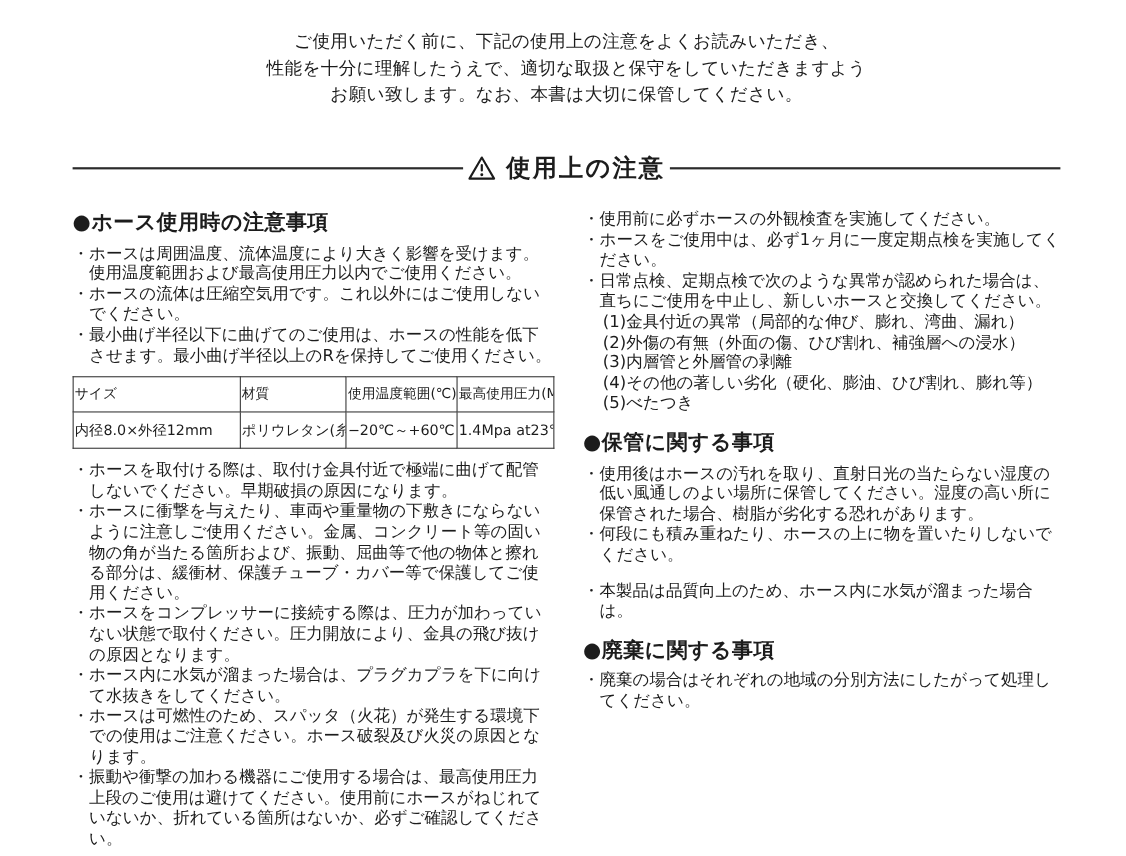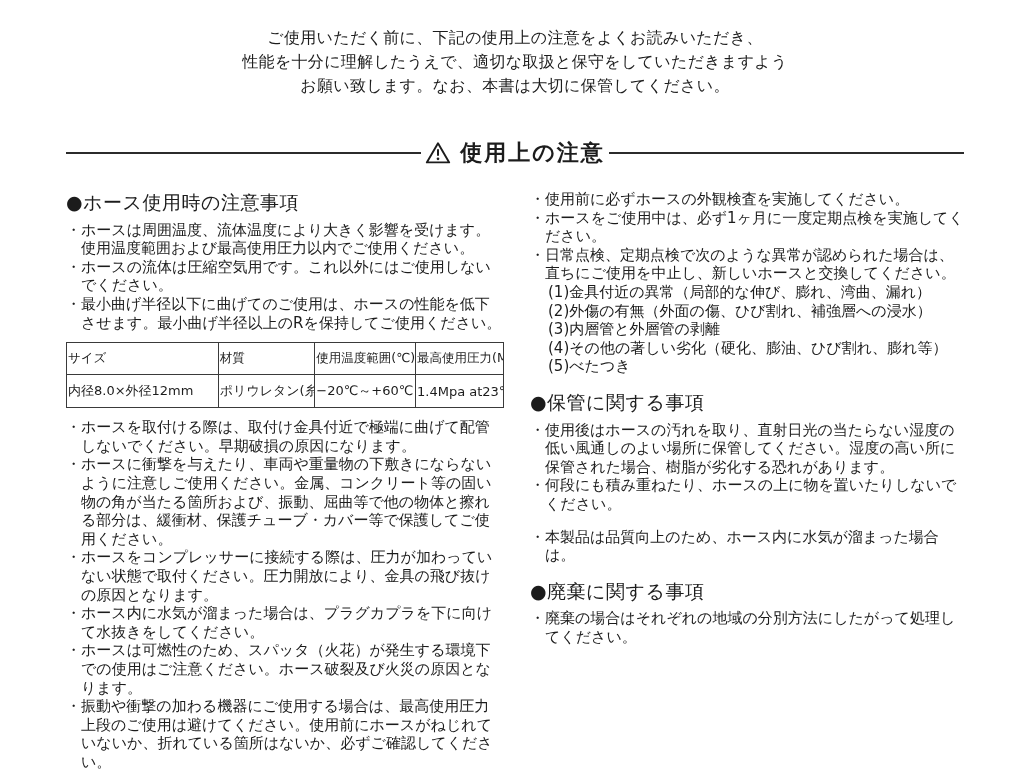--- a/index.html
+++ b/index.html
@@ -49,21 +49,21 @@
   .columns {
     display: flex;
     gap: 26px;
     align-items: flex-start;
   }
   .col-left  { flex: 0 0 438px; }
   .col-right { flex: 1 1 auto; }
   .section { margin: 0 0 14px 0; }
   .section-heading {
     font-size: 19px;
-    font-weight: normal;
+    font-weight: bold;
     line-height: 1.3;
     margin: 0 0 6px 0;
     letter-spacing: 0.5px;
   }
   .bullet {
     font-size: 15px;
     line-height: 1.24;
     margin: 0;
     padding-left: 1em;
     text-indent: -1em;

